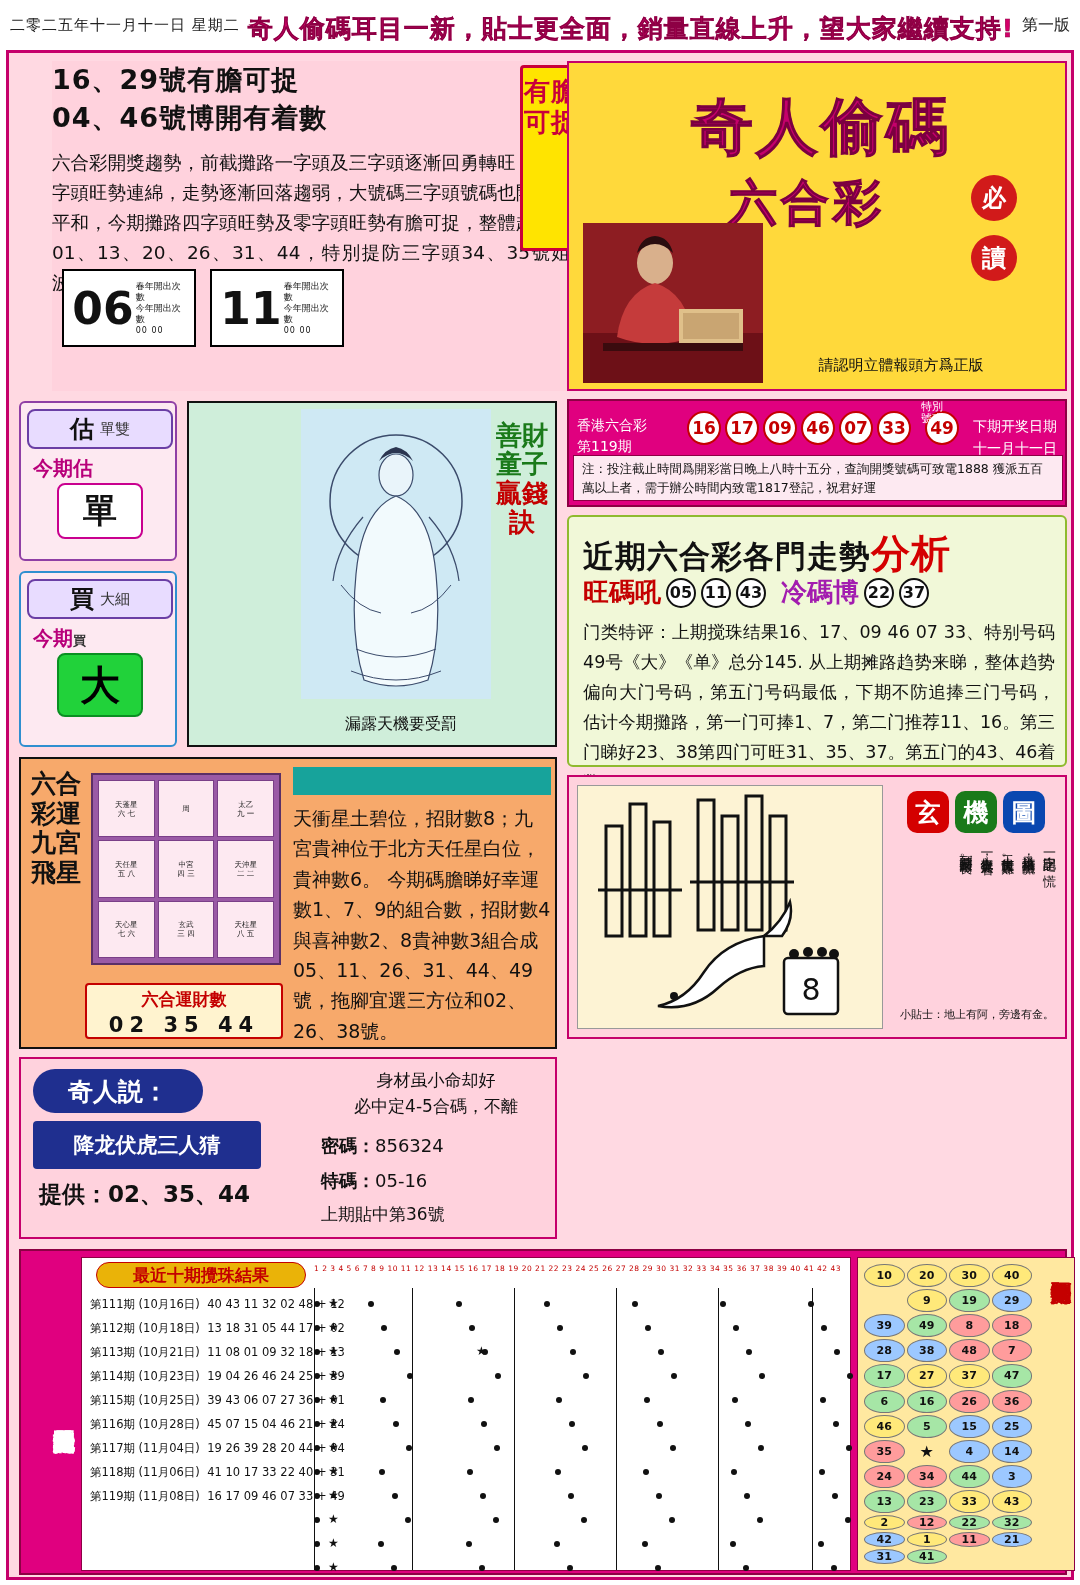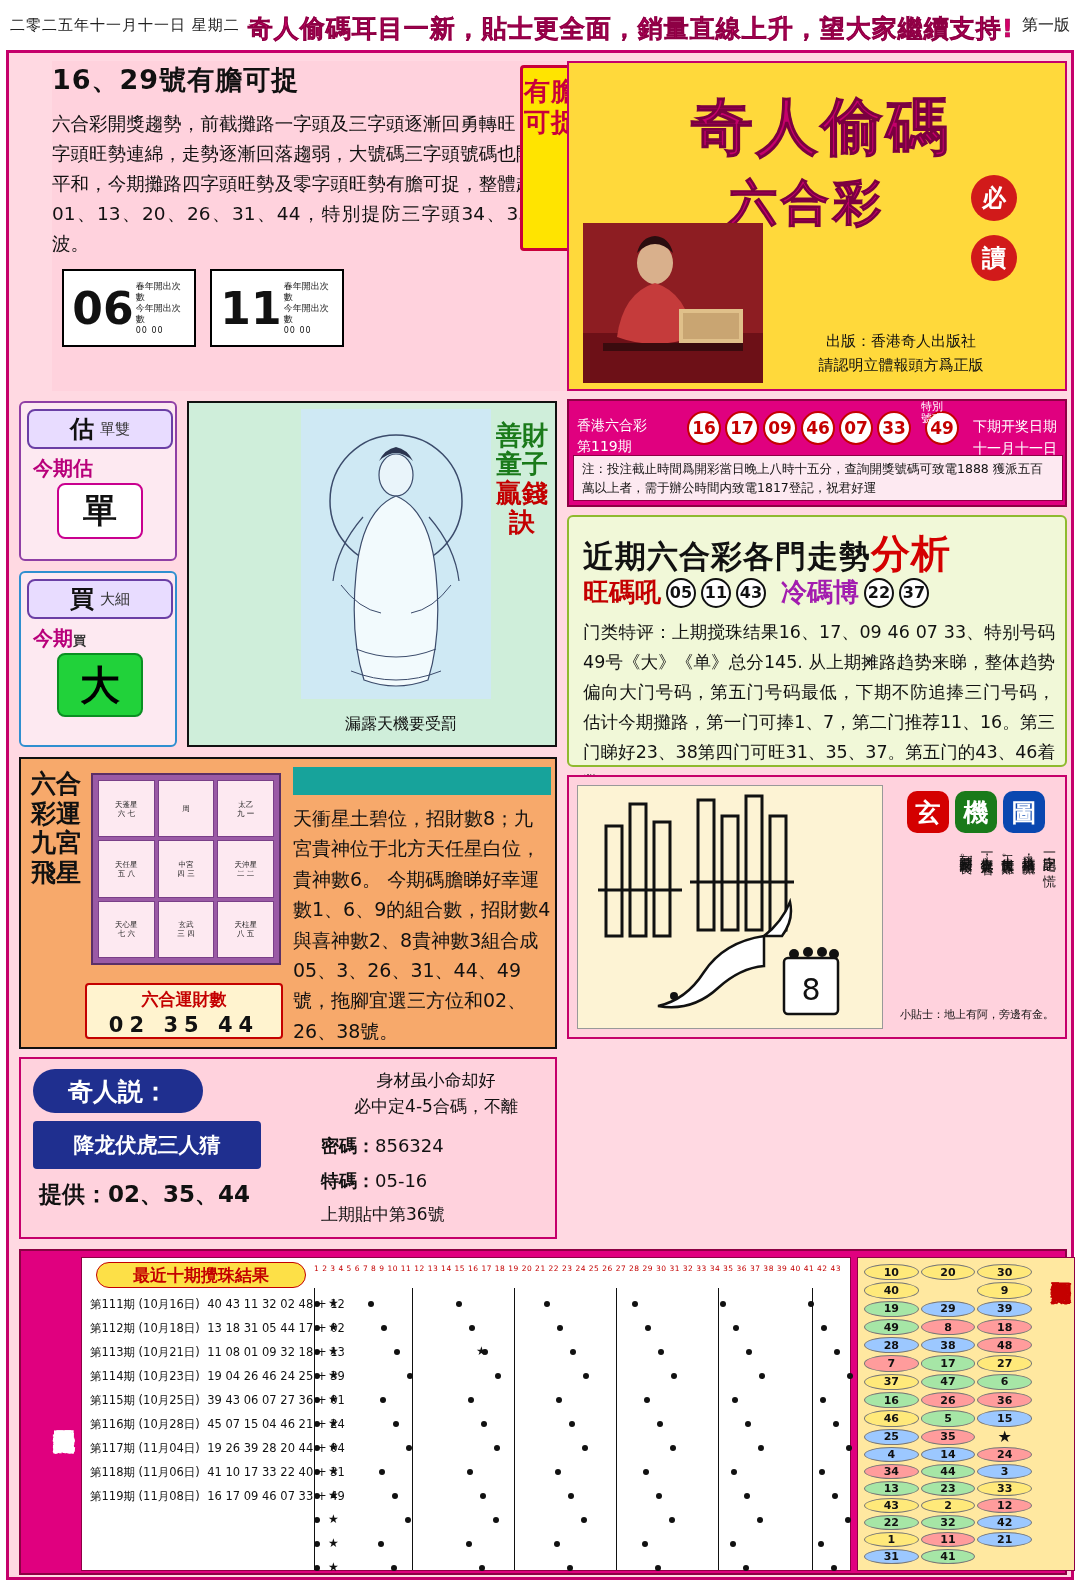--- a/index.html
+++ b/index.html
@@ -270,21 +270,21 @@
     position:absolute; left:4px; top:8px; width:52px; height:308px;
     font-size:22px; font-weight:bold; color:#fff; line-height:1.15; text-align:center;
     writing-mode:vertical-rl; text-orientation:upright;
   }
   .hist {
     position:absolute; left:60px; top:6px; width:770px; height:314px;
     background:#ffffff; border:1px solid #8d0044;
   }
   .hist-title {
     position:absolute; left:14px; top:4px; width:210px; height:26px;
-    background:#fde047; border:1px solid #c40000; border-radius:13px;
+    background:#eab308; border:1px solid #c40000; border-radius:13px;
     font-size:17px; font-weight:bold; color:#c40000;
     display:flex; align-items:center; justify-content:center;
   }
   .hist-colnums {
     position:absolute; left:232px; top:6px; width:530px; font-size:7.5px;
     color:#c40000; letter-spacing:0.5px; white-space:nowrap; overflow:hidden;
   }
   .hist-rows { position:absolute; left:8px; top:34px; width:754px; }
   .hist-row { display:flex; align-items:center; height:24px; font-size:11.5px; color:#111; }
   .hist-row .lbl { width:218px; white-space:nowrap; }
@@ -296,21 +296,21 @@
     position:absolute; left:836px; top:6px; width:218px; height:314px;
     background:#ffe8a0; border:1px solid #8d0044;
   }
   .predict-side {
     position:absolute; right:2px; top:8px; width:40px; font-size:21px; font-weight:bold;
     color:#c40000; line-height:1.12; text-align:center;
     writing-mode:vertical-rl; text-orientation:upright;
   }
   .pgrid {
     position:absolute; left:6px; top:6px; width:168px; height:300px;
-    display:grid; grid-template-columns:repeat(3,1fr); grid-template-rows:repeat(10,1fr);
+    display:grid; grid-template-columns:repeat(4,1fr); grid-template-rows:repeat(10,1fr);
     gap:2px;
   }
   .pnum {
     border-radius:50%; font-size:11px; font-weight:bold; color:#111;
     display:flex; align-items:center; justify-content:center; border:1px solid #777;
     position:relative;
   }
   .pnum.r { background:#ff9c9c; } .pnum.b { background:#9cc8ff; } .pnum.g { background:#a6e6a6; }
   .pnum.y { background:#ffe97a; } .pnum.w { background:#ffffff; }
   .pstar { position:absolute; font-size:16px; color:#111; }
@@ -326,20 +326,21 @@
     <div class="mast-date">二零二五年十一月十一日 星期二</div>
     <div class="mast-head">奇人偷碼耳目一新，貼士更全面，銷量直線上升，望大家繼續支持!</div>
     <div class="mast-ed">第一版</div>
   </div>
 
   <div class="frame">
 
     <div class="lead">
       <h1>
         <span>16、29號有膽可捉</span><br>
+        <span>04、46號博開有着數</span>
       </h1>
       <p>六合彩開獎趨勢，前截攤路一字頭及三字頭逐漸回勇轉旺，早前單字頭旺勢連綿，走勢逐漸回落趨弱，大號碼三字頭號碼也開始走向平和，今期攤路四字頭旺勢及零字頭旺勢有膽可捉，整體趨勢推薦01、13、20、26、31、44，特別提防三字頭34、35號姐妹波。</p>
       <div class="stamp">有膽可捉</div>
       <div class="numbox-row">
         <div class="numbox">
           <div class="big">06</div>
           <div class="side">
             <div>春年開出次數</div>
             <div>今年開出次數</div>
             <div class="zeros">00 00</div>
@@ -438,21 +439,21 @@
             <span>天柱星</span>
             <span>八 五</span>
           </div>
       </div>
       <div class="ninep-money">
         <div class="lbl">六合運財數</div>
         <div class="val">02  35  44</div>
       </div>
       <div class="ninep-body">
         <span class="teal"></span>
-        <span>天衝星土碧位，招財數8；九宮貴神位于北方天任星白位，貴神數6。 今期碼膽睇好幸運數1、6、9的組合數，招財數4與喜神數2、8貴神數3組合成05、3、26、31、44、49號，拖腳宜選三方位和02、26、38號。</span>
+        <span>天衝星土碧位，招財數8；九宮貴神位于北方天任星白位，貴神數6。 今期碼膽睇好幸運數1、7、9的組合數，招財數4與喜神數2、8貴神數3組合成05、11、26、31、44、49號，拖腳宜選三方位和02、26、38號。</span>
       </div>
     </div>
 
     <div class="says">
       <div class="says-badge">奇人説：</div>
       <div class="says-main">降龙伏虎三人猜</div>
       <div class="says-supply">提供：02、35、44</div>
       <div class="says-right">
         <div class="c">身材虽小命却好</div>
         <div class="c">必中定4-5合碼，不離</div>
@@ -475,21 +476,20 @@
           <rect x="0" y="110" width="180" height="50" fill="#6d1017"></rect>
           <ellipse cx="72" cy="40" rx="18" ry="21" fill="#d9b08c"></ellipse>
           <path d="M54 30 q18 -18 36 0 q-4 -16 -18 -17 q-14 1 -18 17z" fill="#2a0d0f"></path>
           <path d="M72 60 q-32 10 -38 54 q38 14 76 0 q-6 -44 -38 -54z" fill="#c53b3b"></path>
           <rect x="96" y="86" width="64" height="34" fill="#e0c08a"></rect>
           <rect x="100" y="90" width="56" height="26" fill="#c9a572"></rect>
           <path d="M20 120 h140 v8 H20z" fill="#3a0b0e"></path>
         </svg>
       </div>
       <div class="logo-pub">
-        <div>出版：香港奇人出版社</div>
         <div>請認明立體報頭方爲正版</div>
       </div>
     </div>
 
     <div class="draw">
       <div class="draw-left">
         <div>香港六合彩</div>
         <div>第119期</div>
       </div>
       <div class="draw-balls">

